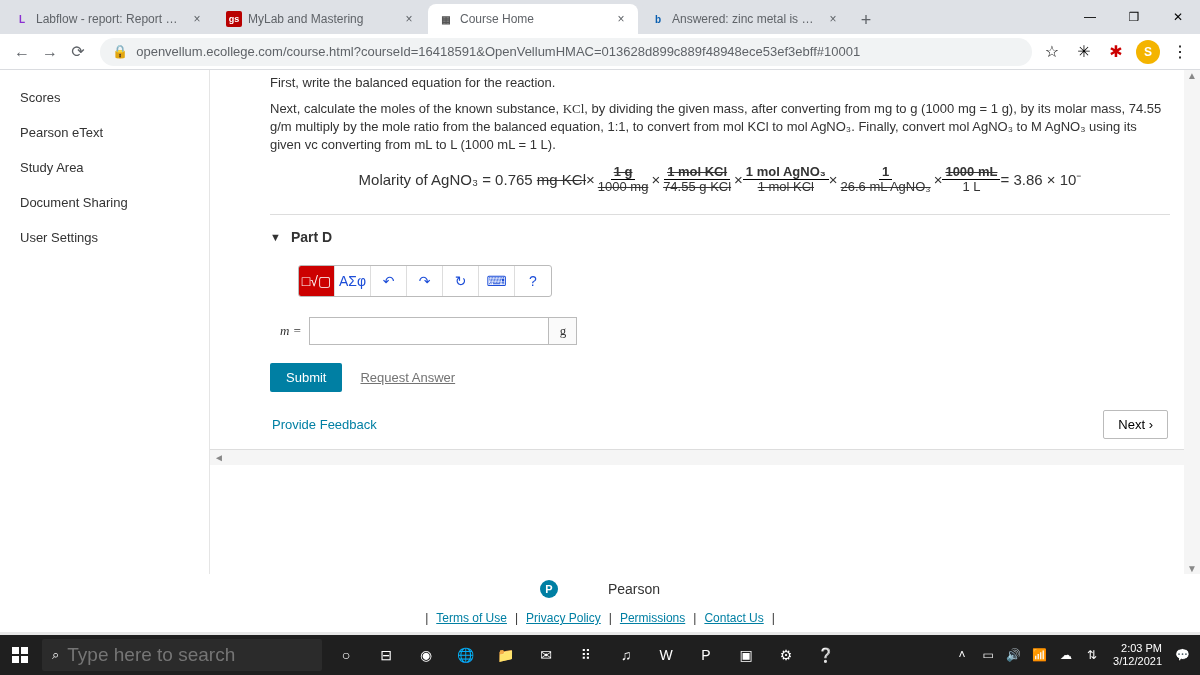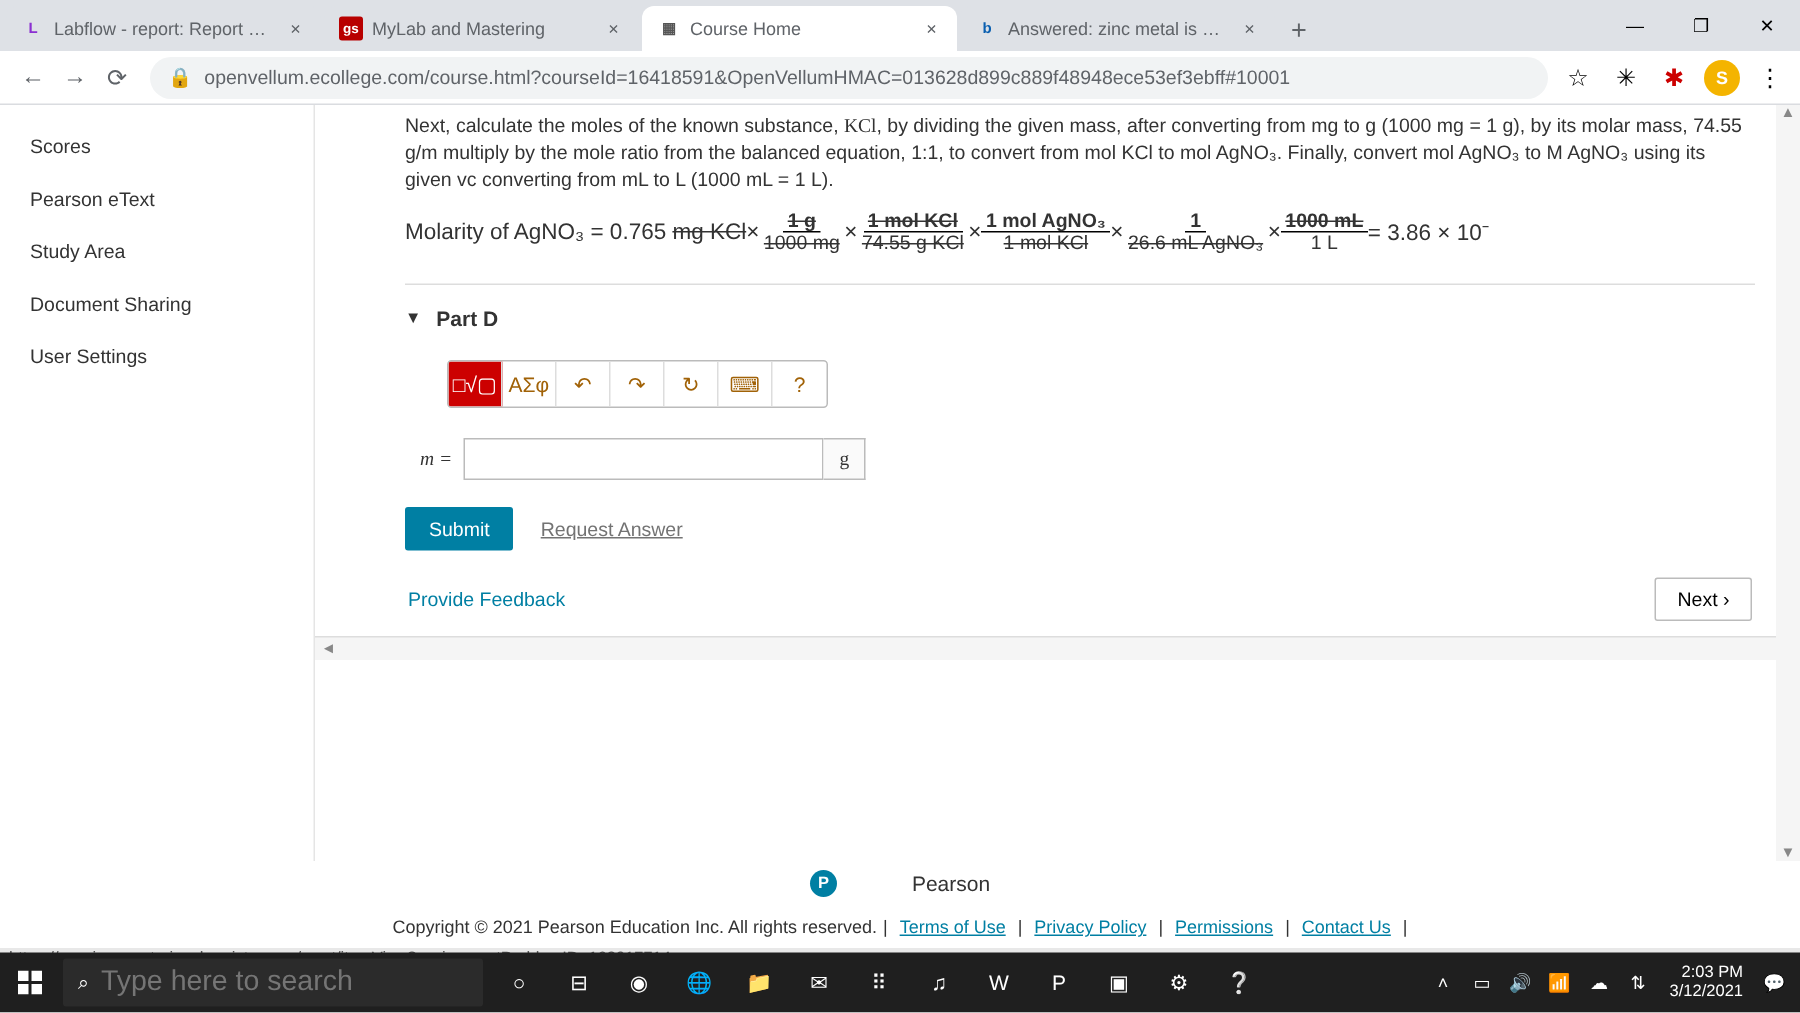--- a/index.html
+++ b/index.html
@@ -30,32 +30,32 @@
 .sidebar-item { padding:10px 20px; font-size:13px; color:#333; cursor:pointer; display:flex; justify-content:space-between; align-items:center; }
 .sidebar-item .chev { color:#999; }
 
 .content-wrap { flex:1; position:relative; overflow:hidden; }
 .content { padding:5px 30px 10px 60px; font-size:13px; color:#333; }
 .instr { font-size:13px; margin-bottom:10px; }
 .eq { text-align:center; font-family:"Times New Roman",serif; font-size:15px; margin:8px 0 14px; }
 .para { font-size:13px; line-height:1.4; margin-bottom:6px; }
 .serif { font-family:"Times New Roman",serif; }
 
-.molarity-line { font-family:"Times New Roman",serif; font-size:15px; display:flex; align-items:center; gap:0; margin:10px 0 20px; white-space:nowrap; }
+.molarity-line { font-family:"Times New Roman",serif; font-size:15px; display:flex; align-items:center; gap:0; margin:10px 0 20px; white-space:nowrap;justify-content:center; }
 .frac { display:inline-flex; flex-direction:column; align-items:center; font-size:13px; line-height:1.1; }
 .frac .num { border-bottom:1px solid #000; padding:0 3px;font-weight:bold; }
 .frac .den { padding:0 3px; }
 .strike { text-decoration:line-through; text-decoration-thickness:1px; }
 .hr { border:none; border-top:1px solid #ddd; margin:8px 0 14px; }
 
 .part-header { display:flex; align-items:center; font-weight:bold; font-size:14px; margin:4px 0 12px; cursor:pointer; }
 .part-header .tri { margin-right:10px; font-size:11px; }
 
 .toolbar { display:inline-flex; border:1px solid #bbb; border-radius:3px; overflow:hidden; margin:8px 0 10px 28px; }
-.tool-btn { width:36px; height:30px; display:flex; align-items:center; justify-content:center; font-size:14px; border-right:1px solid #ddd; color:#a16207; cursor:pointer; }
+.tool-btn { width:36px; height:30px; display:flex; align-items:center; justify-content:center; font-size:14px; border-right:1px solid #ddd; color:#1d4ed8; cursor:pointer; }
 .tool-btn:last-child { border-right:none; }
 .tool-btn.red { background:#c00; color:#fff; }
 
 .answer-row { display:flex; align-items:center; margin:10px 0 18px 10px; }
 .answer-row .mlbl { font-style:italic; font-family:"Times New Roman",serif; margin-right:8px; }
 .answer-input { width:240px; height:28px; border:1px solid #bbb; padding:0 6px; font-size:13px; }
 .unit-box { width:28px; height:28px; border:1px solid #bbb; border-left:none; display:flex; align-items:center; justify-content:center; font-family:"Times New Roman",serif; background:#fafafa; }
 
 .submit-row { display:flex; align-items:center; gap:18px; }
 .submit-btn { background:#007fa3; color:#fff; border:none; padding:7px 16px; font-size:13px; cursor:pointer; border-radius:2px; }
@@ -153,20 +153,21 @@
     <div class="sidebar-item">
         <span>Document Sharing</span>
       </div>
     <div class="sidebar-item">
         <span>User Settings</span>
       </div>
   </div>
 
   <div class="content-wrap">
     <div class="content">
+      <div class="instr">First, write the balanced equation for the reaction.</div>
       <div class="para">
         <span>Next, calculate the moles of the known substance, </span><span class="serif">KCl</span><span>, by dividing the given mass, after converting from mg to g (1000 mg = 1 g), by its molar mass, 74.55 g/m multiply by the mole ratio from the balanced equation, 1:1, to convert from mol KCl to mol AgNO₃. Finally, convert mol AgNO₃ to M AgNO₃ using its given vc converting from mL to L (1000 mL = 1 L).</span>
       </div>
 
       <div class="molarity-line">
         <span><span>Molarity of AgNO₃ = 0.765 </span><span class="strike">mg KCl</span></span>
         <span>×</span>
         <span class="frac">
             <span class="num"><span class="strike">1 g</span></span>
             <span class="den"><span class="strike">1000 mg</span></span>
@@ -237,21 +238,20 @@
       </div>
   </div>
 </div>
 
 <div class="pearson-bar">
   <div class="pearson-logo">P</div>
   <span class="pearson-text">Pearson</span>
 </div>
 
 <div class="copyright">
-  <span>Copyright © 2021 Pearson Education Inc. All rights reserved.</span>
     <span>|</span>
   <a>Terms of Use</a>
     <span>|</span>
   <a>Privacy Policy</a>
     <span>|</span>
   <a>Permissions</a>
     <span>|</span>
   <a>Contact Us</a>
     <span>|</span>
 </div>

